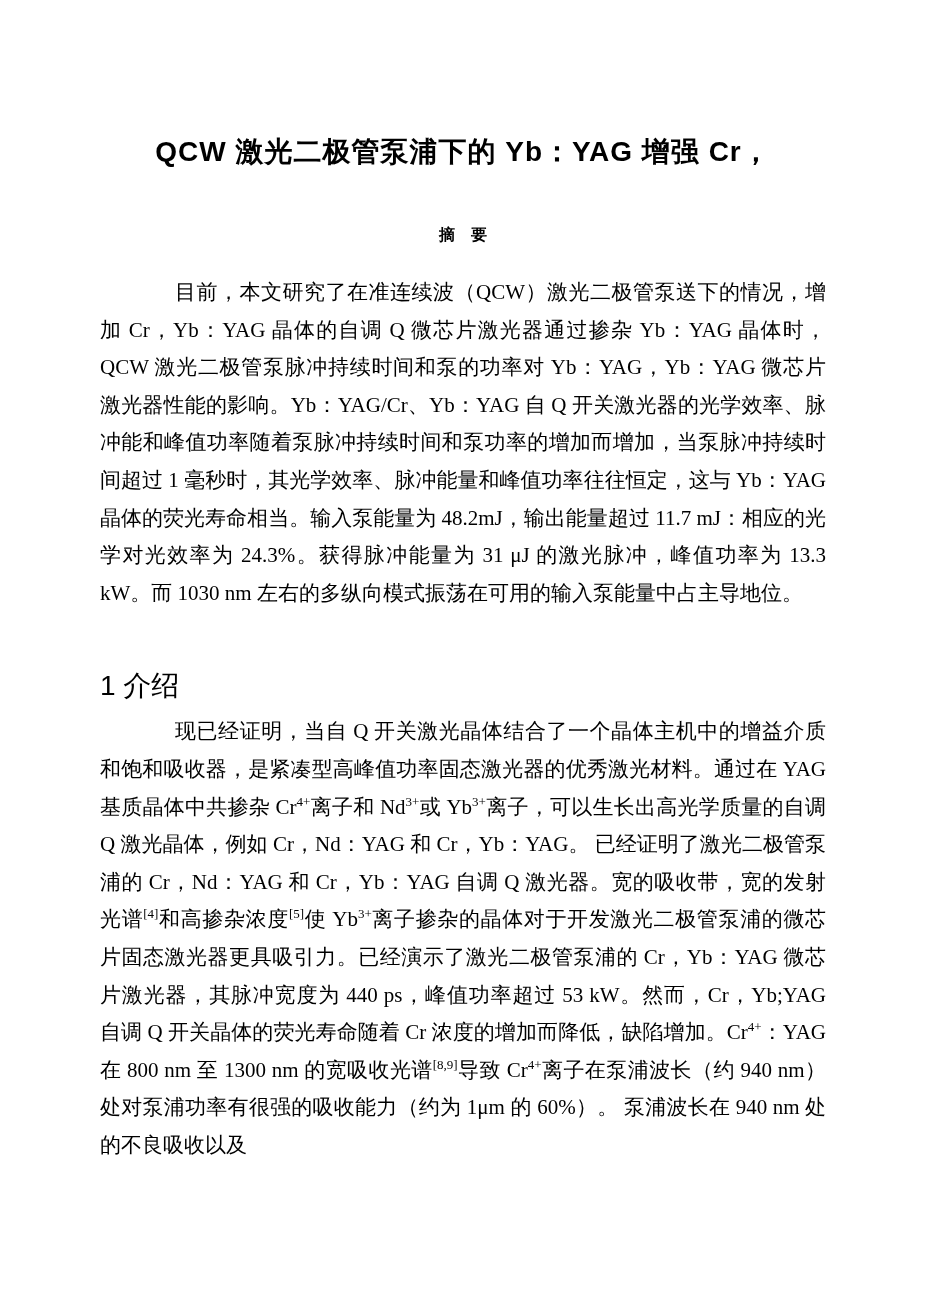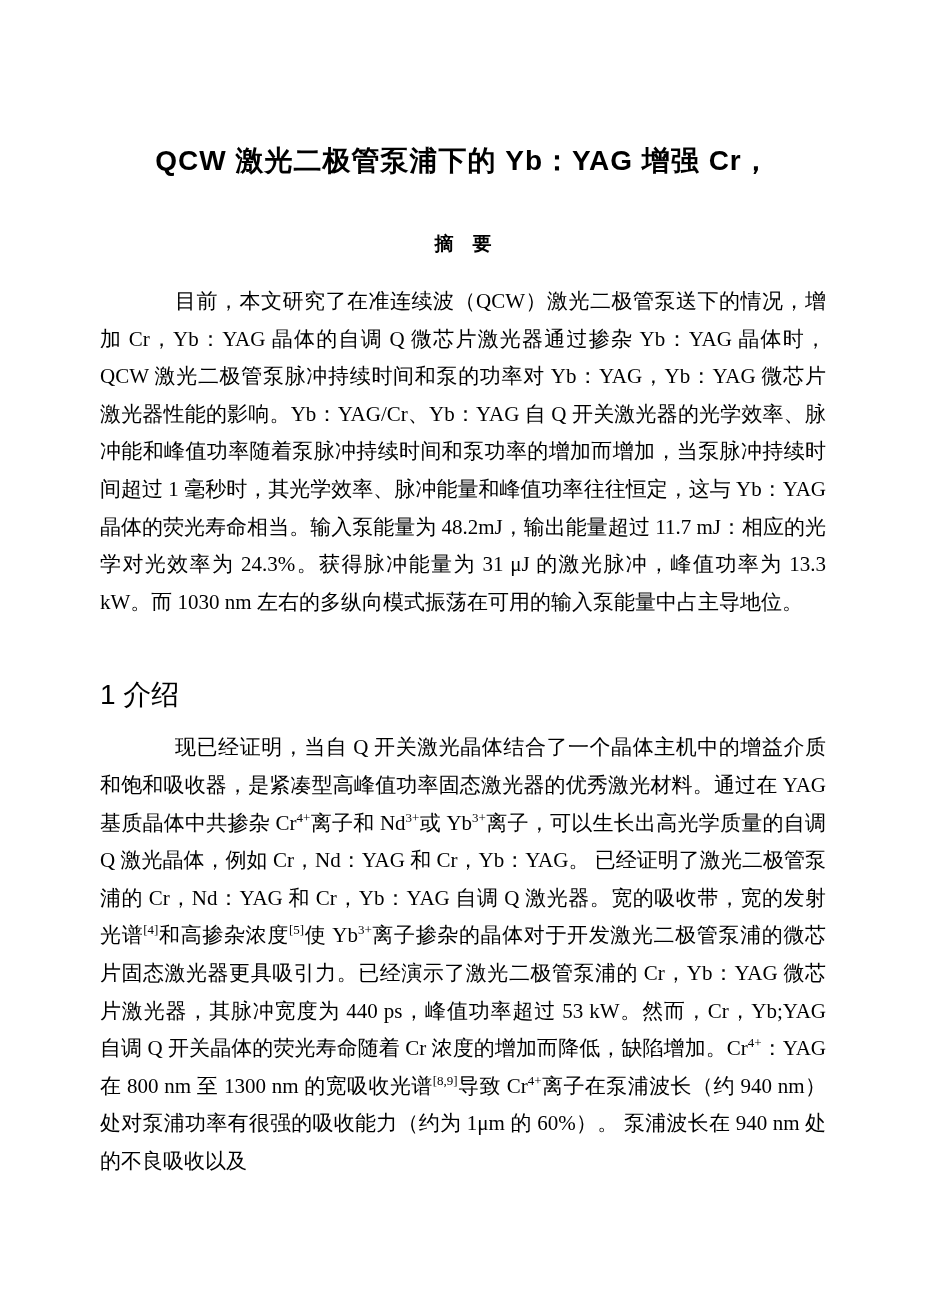--- a/index.html
+++ b/index.html
@@ -11,46 +11,46 @@
     font-family: "Liberation Serif", "DejaVu Serif", serif;
     overflow: hidden;
   }
   .page {
     box-sizing: border-box;
     width: 926px;
     height: 1309px;
     padding: 0 100px;
   }
   .title {
-    margin: 17px;
+    margin: 8px;
     padding-top: 112px;
     text-align: center;
     font-family: "Liberation Sans", "DejaVu Sans", sans-serif;
     font-weight: bold;
     font-size: 28px;
     line-height: 64px;
     letter-spacing: 1px;
   }
   .title .title-line { display: block; }
   .abstract-heading {
     margin: 34px 0 0 0;
     text-align: center;
     font-family: "Liberation Serif", "DejaVu Serif", serif;
     font-weight: bold;
-    font-size: 19px;
+    font-size: 16px;
     line-height: 34px;
   }
   .body-para {
     margin: 22px 0 0 0;
     font-size: 21px;
     line-height: 37.6px;
     text-align: justify;
     text-indent: 75px;
   }
-  .body-para.intro { margin-top: 14px; }
+  .body-para.intro { margin-top: 7px; }
   .section-heading {
     margin: 54px 0 0 0;
     text-align: left;
     font-family: "Liberation Sans", "DejaVu Sans", sans-serif;
     font-weight: normal;
     font-size: 28px;
     line-height: 40px;
   }
   sup {
     font-size: 13px;

